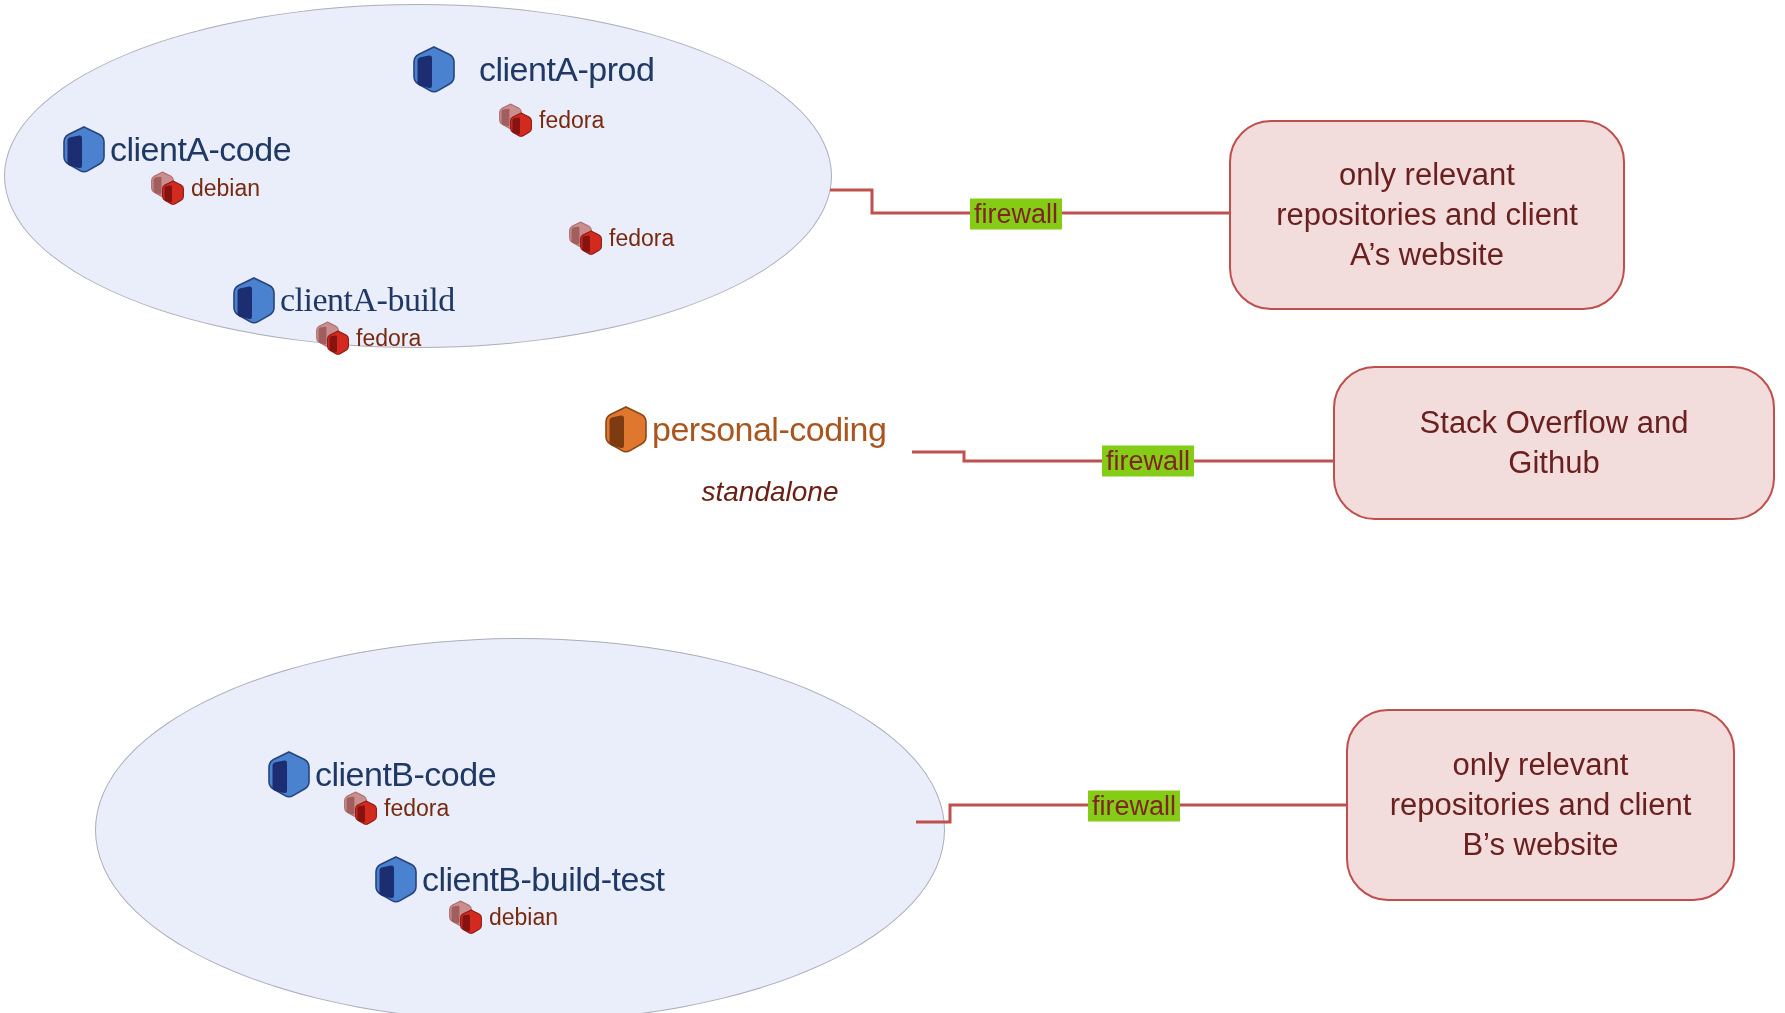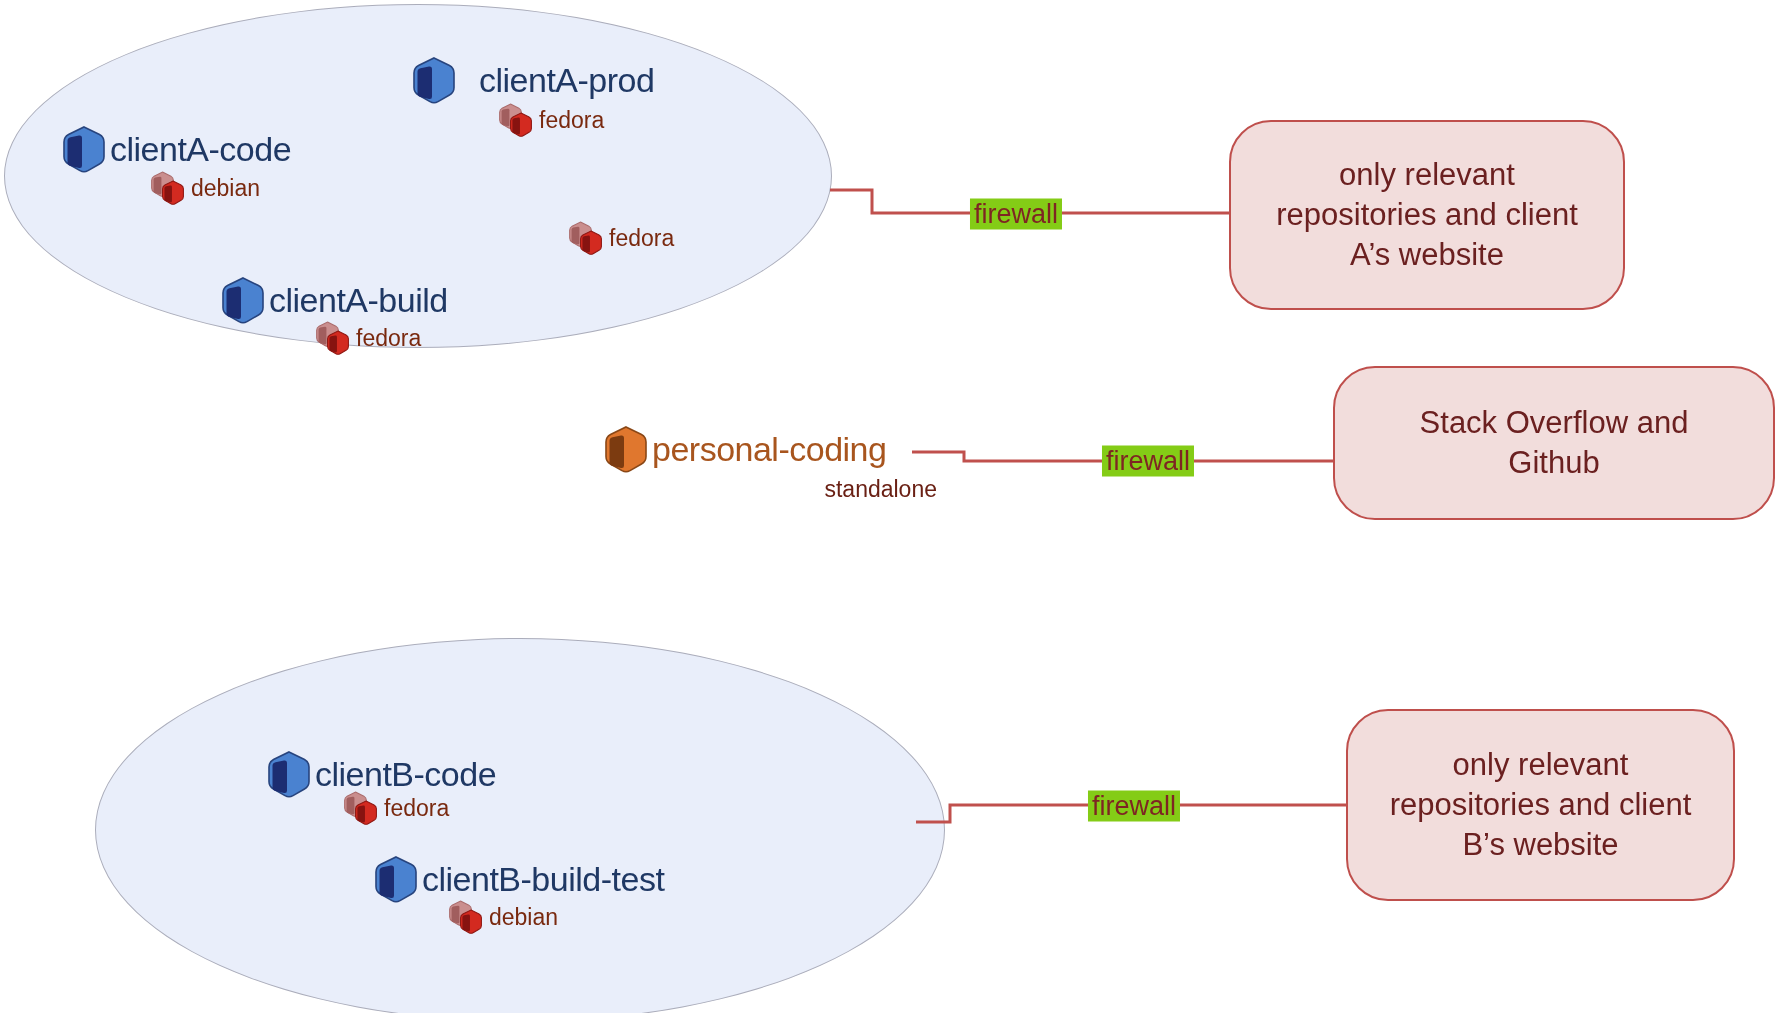--- a/index.html
+++ b/index.html
@@ -24,22 +24,22 @@
   .sub{
     position:absolute;display:flex;align-items:center;height:34px;text-align:center;
   }
   .minis{position:relative;width:37px;height:34px;flex:0 0 37px;}
   .minis .pk{position:absolute;left:0;top:0;}
   .minis .rd{position:absolute;left:11px;top:9px;}
   .sub .oslbl{
     margin-left:4px;font-size:23px;color:#79290f;white-space:nowrap;
   }
   .standalone{
-    position:absolute;left:603px;top:476px;width:334px;text-align:right;
-    font-size:23px;color:#6a2014;
+    position:absolute;left:603px;top:476px;width:334px;text-align:center;
+    font-size:28px;color:#6a2014;font-style:italic;
   }
   .fw{
     position:absolute;transform:translate(-50%,-50%);
     background:#84cc16;padding:0 4px;font-size:27px;color:#7e2523;
     white-space:nowrap;
   }
   .dest{
     position:absolute;box-sizing:border-box;border-radius:42px;
     background:#f2dddc;border:2.5px solid #bf4f4c;
     display:flex;align-items:center;justify-content:center;text-align:center;
@@ -83,21 +83,21 @@
 
   <div class="zone a"></div>
   <div class="zone b"></div>
 
   <svg class="wires" viewBox="0 0 1785 1013">
     <path d="M830 190 H872 V213 H1229" fill="none" stroke="#c0504d" stroke-width="3"></path>
     <path d="M912 452 H964 V461 H1333" fill="none" stroke="#c0504d" stroke-width="3"></path>
     <path d="M916 822 H950 V805 H1346" fill="none" stroke="#c0504d" stroke-width="3"></path>
   </svg>
 
-  <div class="node" style="left:411px;top:57px;gap:22px;">
+  <div class="node" style="left:411px;top:46px;gap:22px;">
     <svg width="46" height="48">
         <use href="#cube-blue"></use>
       </svg>
     <span class="lbl">clientA-prod</span>
   </div>
   <div class="sub" style="left:498px;top:103px;">
     <span class="minis">
       <svg class="pk" width="25" height="26">
           <use href="#cube-pink"></use>
         </svg>
@@ -131,21 +131,21 @@
       <svg class="pk" width="25" height="26">
           <use href="#cube-pink"></use>
         </svg>
       <svg class="rd" width="24" height="25">
           <use href="#cube-red"></use>
         </svg>
     </span>
     <span class="oslbl">fedora</span>
   </div>
 
-  <div class="node" style="left:220px;top:277px;">
+  <div class="node" style="left:231px;top:277px;font-family:Liberation Serif, serif;">
     <svg width="46" height="48">
         <use href="#cube-blue"></use>
       </svg>
     <span class="lbl">clientA-build</span>
   </div>
   <div class="sub" style="left:315px;top:321px;">
     <span class="minis">
       <svg class="pk" width="25" height="26">
           <use href="#cube-pink"></use>
         </svg>
@@ -185,21 +185,21 @@
       <svg class="pk" width="25" height="26">
           <use href="#cube-pink"></use>
         </svg>
       <svg class="rd" width="24" height="25">
           <use href="#cube-red"></use>
         </svg>
     </span>
     <span class="oslbl">debian</span>
   </div>
 
-  <div class="node personal" style="left:603px;top:426px;">
+  <div class="node personal" style="left:603px;top:406px;">
     <svg width="46" height="48">
         <use href="#cube-orange"></use>
       </svg>
     <span class="lbl">personal-coding</span>
   </div>
   <div class="standalone">standalone</div>
 
   <div class="fw" style="left:1016px;top:214px;">firewall</div>
   <div class="fw" style="left:1148px;top:461px;">firewall</div>
   <div class="fw" style="left:1134px;top:806px;">firewall</div>

